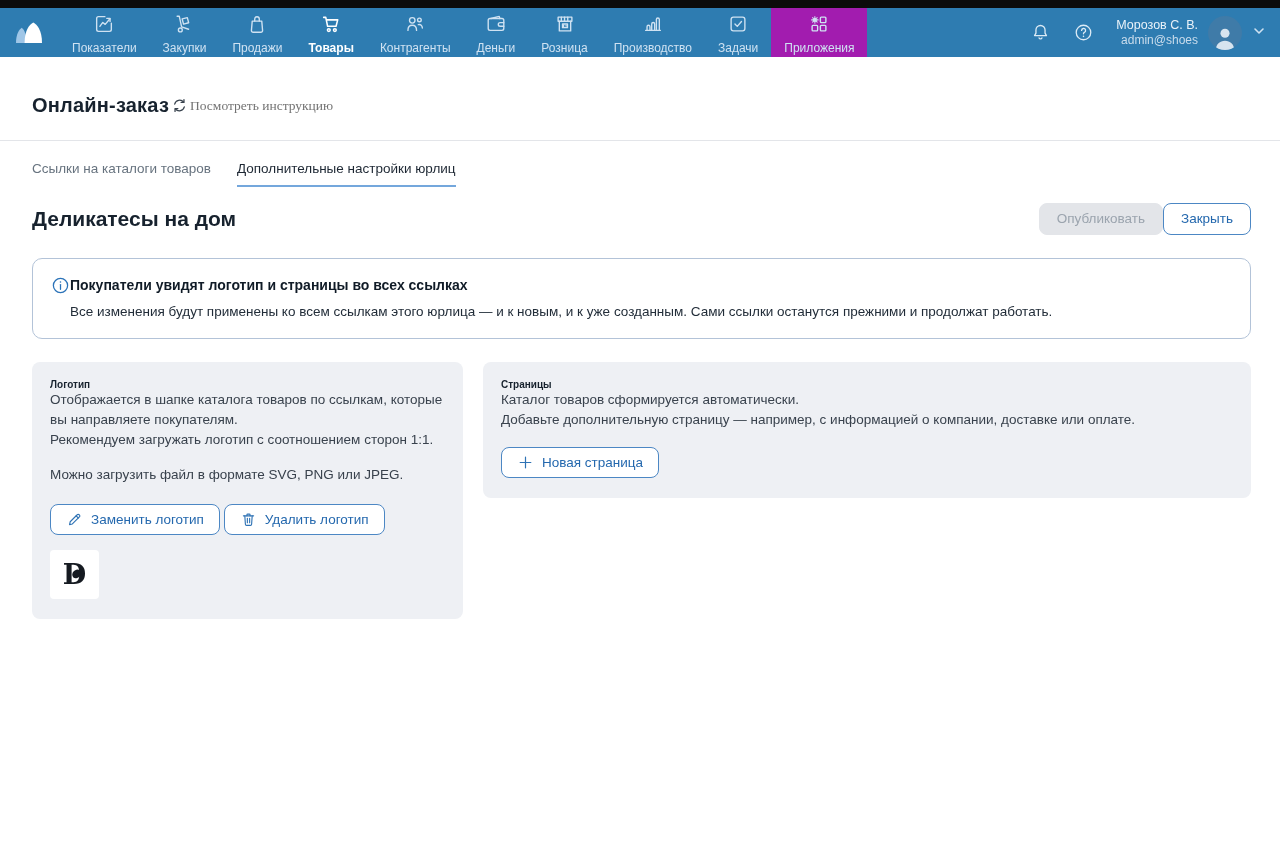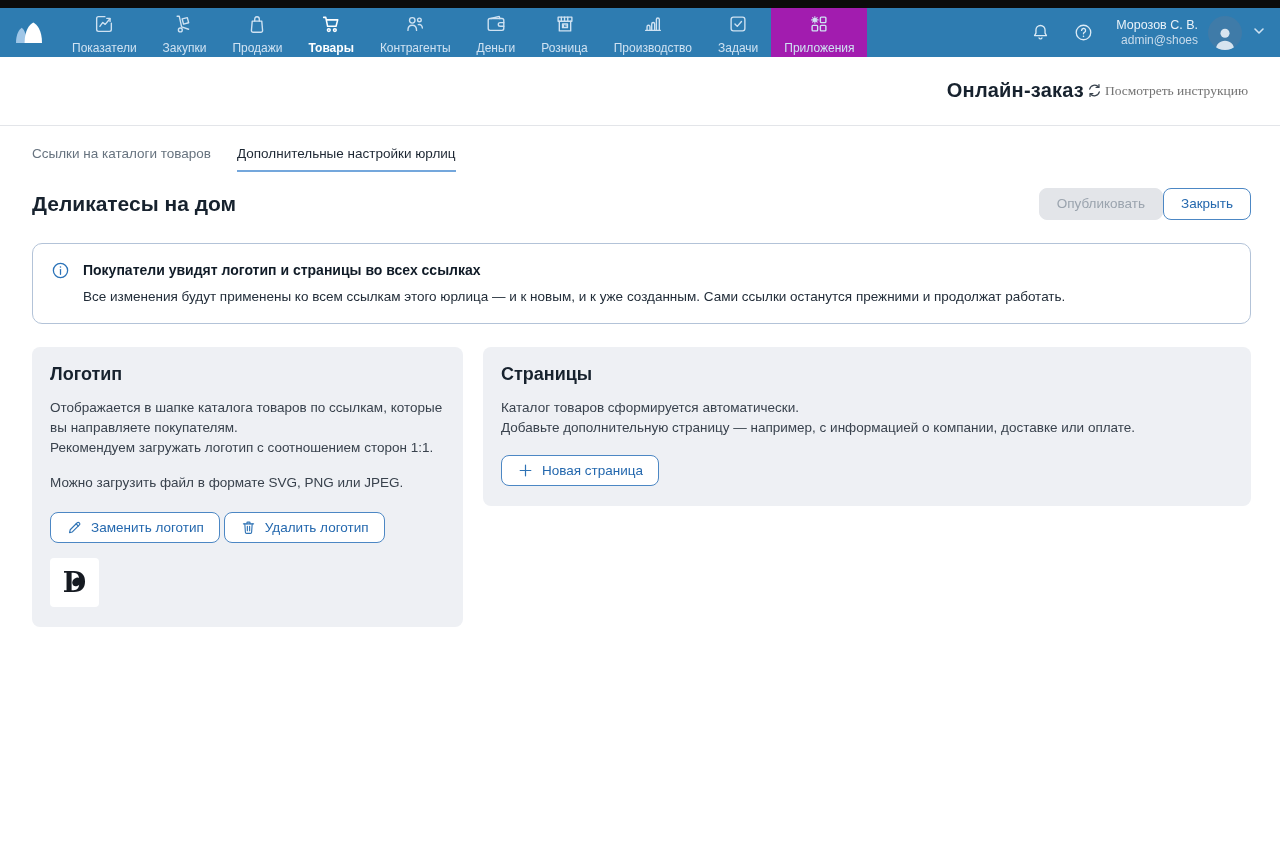--- a/index.html
+++ b/index.html
@@ -22,22 +22,22 @@
   .user-box { display:flex; align-items:center; gap:10px; cursor:pointer; }
   .user-text { text-align:right; line-height:15px; }
   .user-name { font-size:12.5px; color:#e9f2f9; }
   .user-account { font-size:12px; color:#c9dcec; }
   .avatar { width:34px; height:34px; border-radius:50%; background:#3f7ba8;
     display:flex; align-items:flex-end; justify-content:center; overflow:hidden; }
   .avatar svg { width:26px; height:26px; fill:#d7e4ef; }
   .chevron svg { width:14px; height:14px; color:#cfe2f2; }
 
   
-  .page-header { display:flex; align-items:center; gap:2px; padding:22px 32px 23px;
-    border-bottom:1px solid #e3e5e9;justify-content:flex-end; }
+  .page-header { display:flex; align-items:center; gap:2px; padding:37px 32px 23px;
+    border-bottom:1px solid #e3e5e9; }
   .page-title { font-size:20px; font-weight:bold; color:#17222e; letter-spacing:.2px; }
   .refresh { display:flex; align-items:center; cursor:pointer; }
   .refresh svg { width:17px; height:17px; color:#39434e; }
   .instruction-link { font-size:13.5px; color:#737373; text-decoration:none; cursor:pointer;font-family:Liberation Serif, serif; }
 
   
   .tabs { display:flex; gap:26px; padding:0 32px; margin-top:20px; }
   .tab { font-size:13.5px; color:#67737f; padding-bottom:9px; cursor:pointer;
     border-bottom:2px solid transparent; }
   .tab.active { color:#1d2733; border-bottom-color:#74a7dc; }
@@ -46,29 +46,29 @@
   .entity-row { display:flex; align-items:center; padding:16px 29px 0 32px; }
   .entity-title { font-size:21px; font-weight:bold; color:#17222e; }
   .entity-actions { margin-left:auto; display:flex; }
   .btn { font-family:inherit; font-size:13.5px; border-radius:8px; padding:7px 17px;
     cursor:pointer; line-height:16px; }
   .btn-disabled { background:#e3e5e9; color:#9ba4ae; border:1px solid #e3e5e9; cursor:default; }
   .btn-outline { background:#ffffff; color:#2468ae; border:1px solid #4c87c4; }
 
   
   .info-banner { margin:23px 29px 0 32px; border:1px solid #b3c3d8; border-radius:10px;
-    background:#fff; padding:17px 20px 19px 18px; display:flex; gap:13px; }
+    background:#fff; padding:17px 20px 19px 18px; display:flex; }
   .info-icon svg { width:19px; height:19px; color:#2a72b8; }
   .info-title { font-size:14px; font-weight:bold; color:#101b27; padding-top:1px; }
   .info-text { font-size:13.5px; color:#222d39; margin-top:11px; }
 
   
   .cards { display:flex; gap:20px; align-items:flex-start; margin:23px 29px 0 32px; }
   .card { background:#eef0f4; border-radius:8px; padding:17px 18px 20px; }
-  .card h3 { font-size:18px; font-weight:bold; color:#17222e; margin-bottom:13px; }
+  .card h3 { font-size:10px; font-weight:bold; color:#17222e; }
   .card p { font-size:13.5px; color:#39424d; line-height:20px; }
   .card-logo { width:431px; }
   .card-pages { flex:1; }
   .spaced { margin-top:15px; }
   .btn-row { display:flex; gap:4px; margin-top:19px; }
   .btn-icon { display:inline-flex; align-items:center; gap:8px; padding:6px 15px; }
   .btn-icon svg { width:17px; height:17px; color:#2f73b5; }
   .logo-thumb { width:49px; height:49px; background:#ffffff; border-radius:4px; margin-top:15px;
     display:flex; align-items:center; justify-content:center; }
   .logo-glyph { font-family:"DejaVu Serif", serif; font-size:27px; font-weight:bold;

